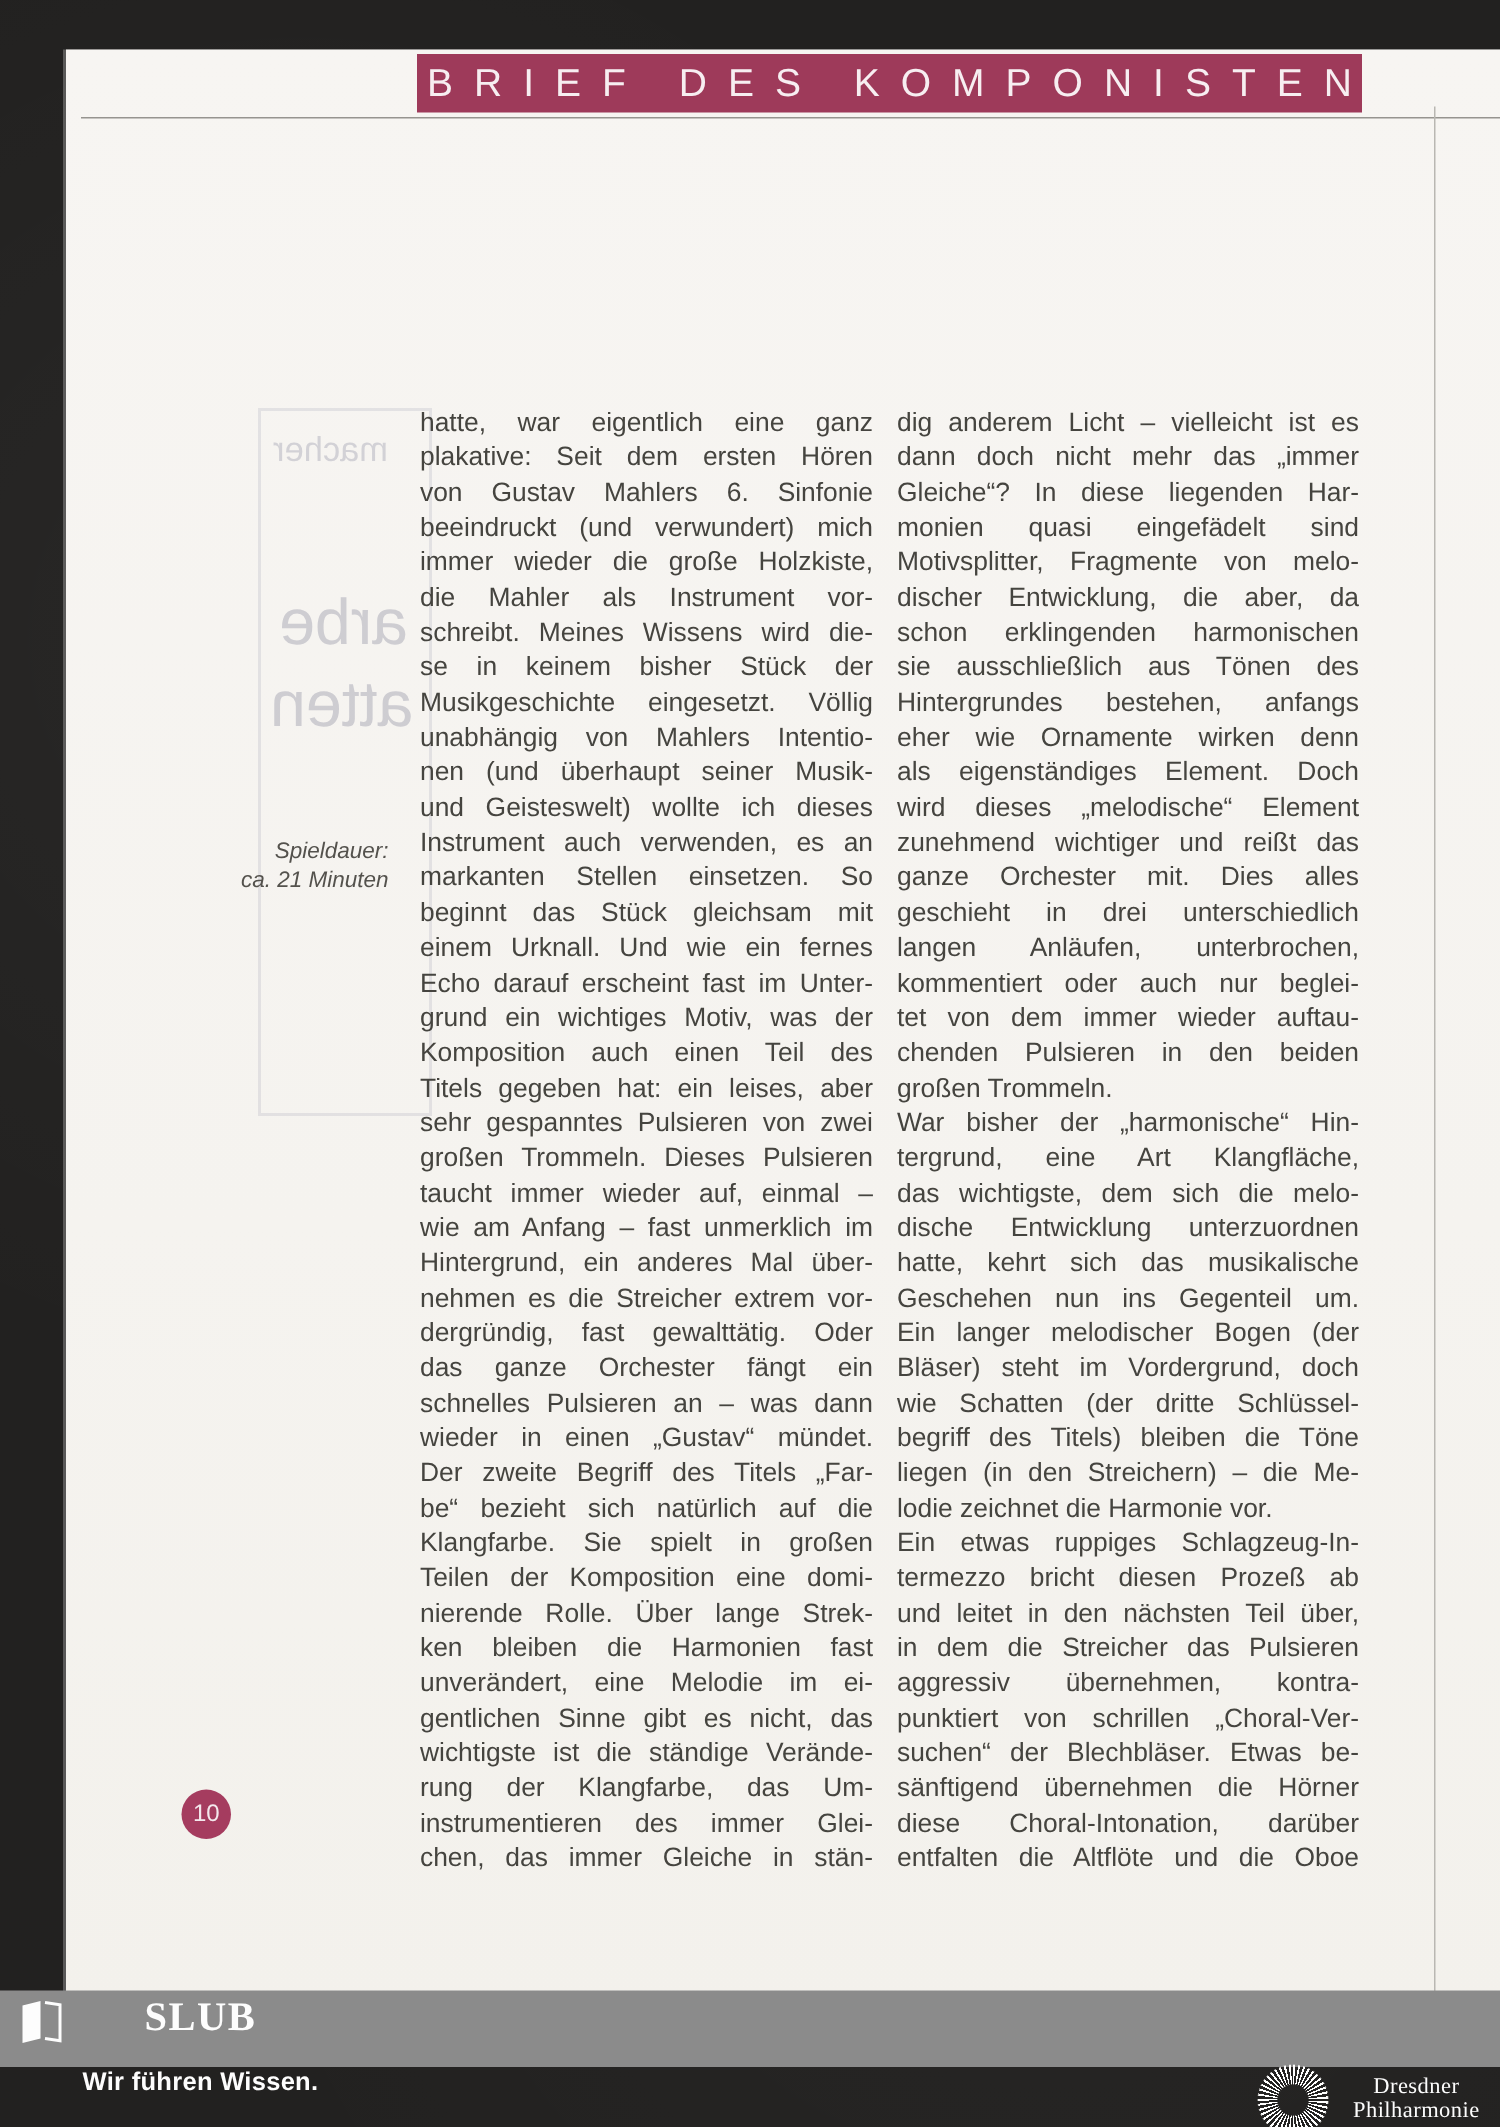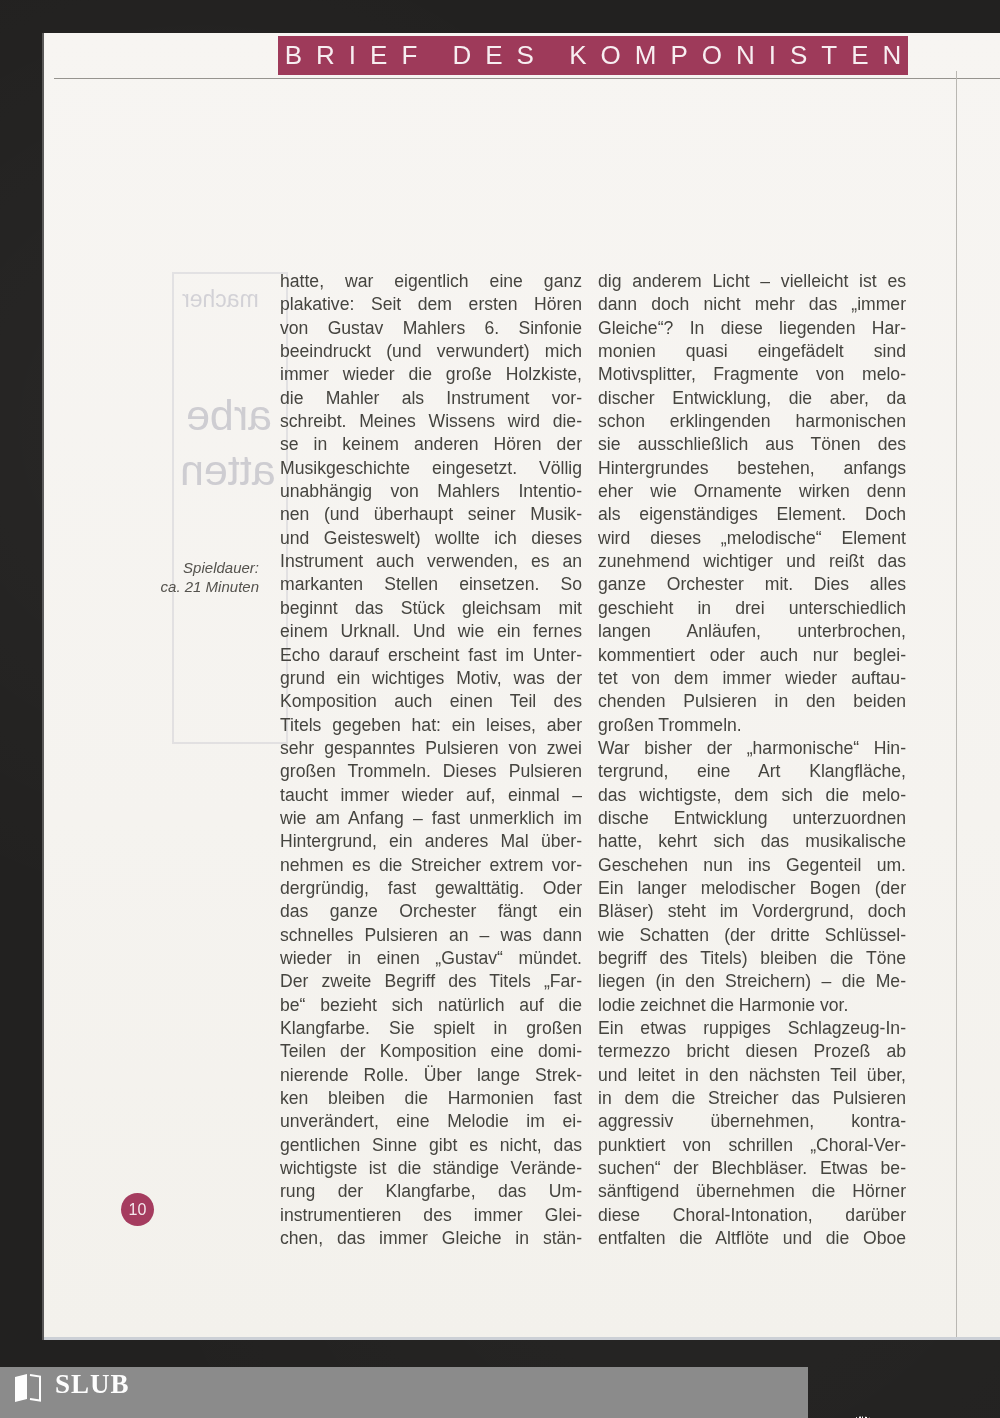--- a/index.html
+++ b/index.html
@@ -43,21 +43,21 @@
   .col{position:absolute;top:237px;color:var(--ink);font-size:17.6px;line-height:23.35px;}
   .col-left{left:236px;width:302px;}
   .col-right{left:554px;width:308px;}
   .line{text-align:justify;text-align-last:justify;white-space:normal;height:23.35px;overflow:visible;}
   .line.pend{text-align-last:left;}
 
   .page-circle{position:absolute;left:77px;top:1160px;width:33px;height:33px;border-radius:50%;
     background:var(--circle);display:flex;align-items:center;justify-content:center;
     color:#f4e8ed;font-size:16px;}
 
-  .footer-bar{position:absolute;left:0;top:1367px;width:808px;height:51px;background:var(--footer);}
+  .footer-bar{position:absolute;left:0;top:1327px;width:1000px;height:51px;background:var(--footer);text-align:center;}
   .slub{position:absolute;left:13px;top:3px;display:flex;}
   .slub-icon{width:30px;height:32px;margin-right:12px;margin-top:2px;}
   .slub-text .name{font-family:"Liberation Serif",serif;font-weight:700;font-size:27px;
     color:#fdfdfd;line-height:28px;letter-spacing:1px;}
   .slub-text .tagline{font-size:17px;font-weight:700;color:#fdfdfd;margin-top:20px;letter-spacing:.2px;}
   .philh{position:absolute;left:836px;top:0;height:51px;display:flex;align-items:center;margin-top:47px;}
   .starburst{width:52px;height:52px;border-radius:50%;
     background:repeating-conic-gradient(#fff 0deg 3.6deg, rgba(255,255,255,0) 3.6deg 8.4deg);
     -webkit-mask:radial-gradient(circle,transparent 0 10px,#000 11px 23px,transparent 24px);
     mask:radial-gradient(circle,transparent 0 10px,#000 11px 23px,transparent 24px);
@@ -88,21 +88,21 @@
     </div>
 
     <div class="col col-left" id="col-left">
         <div class="line">hatte, war eigentlich eine ganz</div>
         <div class="line">plakative: Seit dem ersten Hören</div>
         <div class="line">von Gustav Mahlers 6. Sinfonie</div>
         <div class="line">beeindruckt (und verwundert) mich</div>
         <div class="line">immer wieder die große Holzkiste,</div>
         <div class="line">die Mahler als Instrument vor-</div>
         <div class="line">schreibt. Meines Wissens wird die-</div>
-        <div class="line">se in keinem anderen Hören der</div>
+        <div class="line">se in keinem bisher Stück der</div>
         <div class="line">Musikgeschichte eingesetzt. Völlig</div>
         <div class="line">unabhängig von Mahlers Intentio-</div>
         <div class="line">nen (und überhaupt seiner Musik-</div>
         <div class="line">und Geisteswelt) wollte ich dieses</div>
         <div class="line">Instrument auch verwenden, es an</div>
         <div class="line">markanten Stellen einsetzen. So</div>
         <div class="line">beginnt das Stück gleichsam mit</div>
         <div class="line">einem Urknall. Und wie ein fernes</div>
         <div class="line">Echo darauf erscheint fast im Unter-</div>
         <div class="line">grund ein wichtiges Motiv, was der</div>

